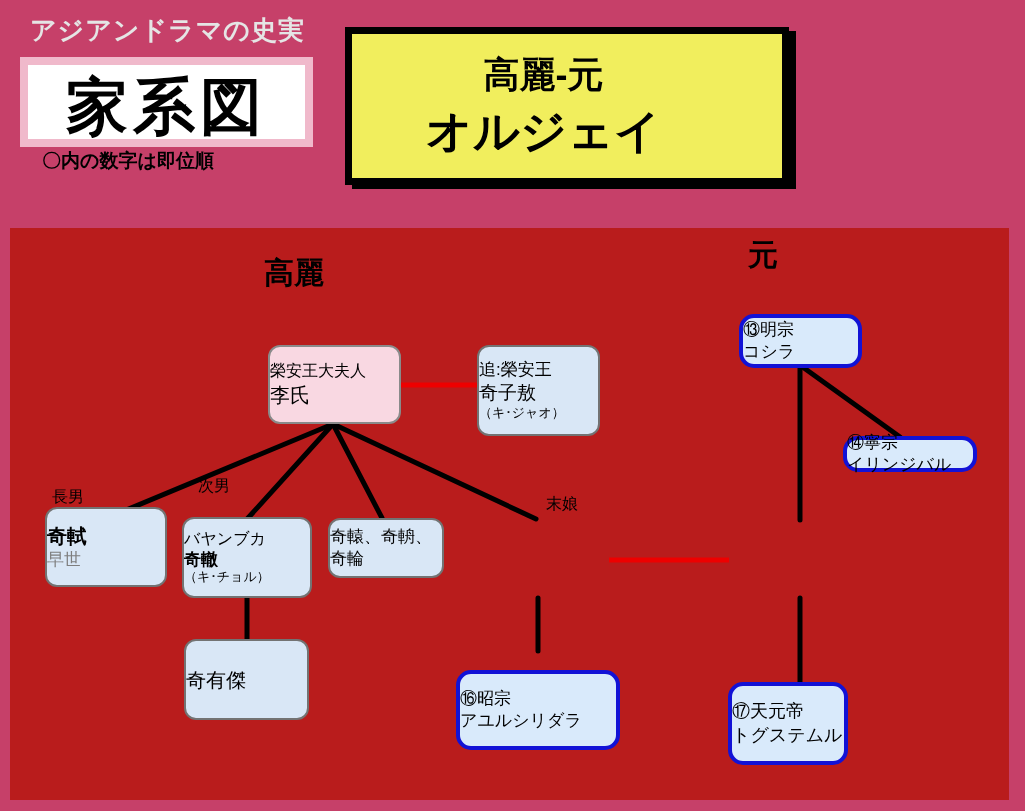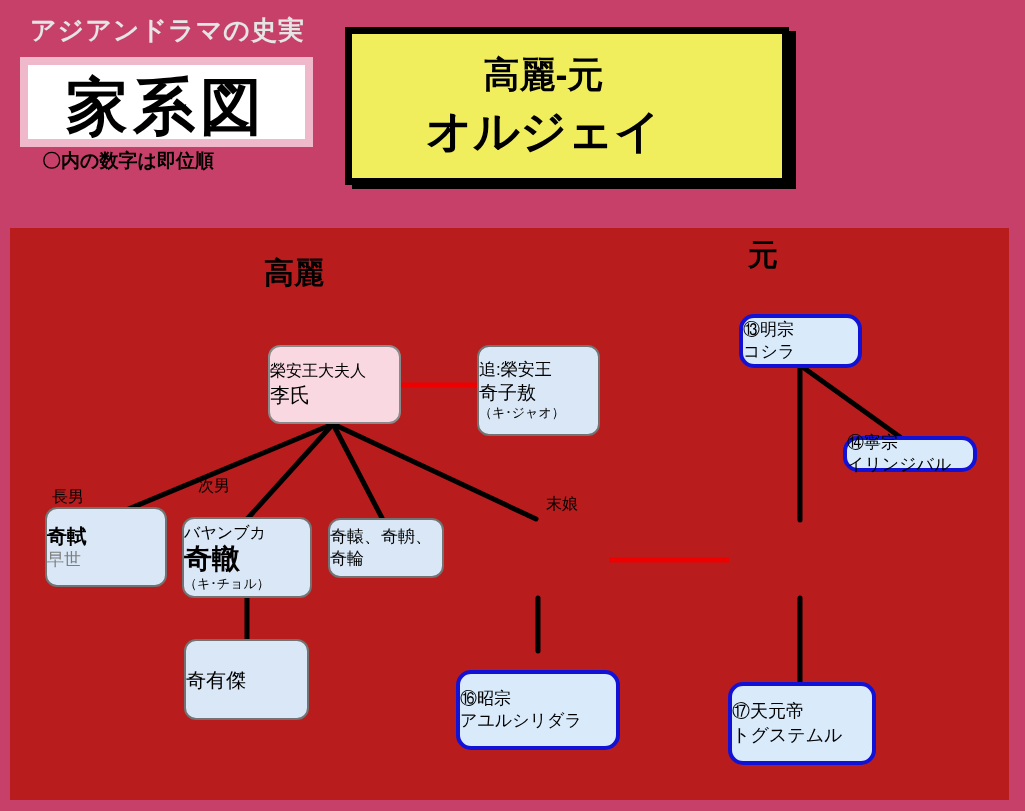--- a/index.html
+++ b/index.html
@@ -37,21 +37,21 @@
     position:absolute;box-sizing:border-box;border-radius:12px;
     display:flex;flex-direction:column;align-items:flex-start;justify-content:center;
     text-align:center;line-height:1.3;
   }
   .node.plain{background:var(--node-blue-fill,#D9E7F6);border:2px solid #737373}
   .node.pink{background:var(--node-pink-fill,#F9D8E2);border:2px solid #8A8A8A}
   .node.emperor{background:#D9EAFB;border:4px solid var(--emperor-border,#1212D6);border-radius:15px}
   .fs13{font-size:13px}.fs15{font-size:15px;line-height:1.25}.fs16{font-size:16px}
   .fs17{font-size:17px}.fs18{font-size:18px}.fs19{font-size:19px}.fs20{font-size:20px}
   .fs20b{font-size:20px;font-weight:700}.fs23b{font-size:23px;font-weight:700;line-height:1.2}
-  .fs24b{font-size:28px;font-weight:700;line-height:1.15}
+  .fs24b{font-size:17px;font-weight:700;line-height:1.15}
   .gray{color:#7E7E7E}
 </style>
 </head>
 <body>
 
 <div class="screen">
 
   <div class="tagline">アジアンドラマの史実</div>
 
   <div class="title-box">
@@ -132,19 +132,19 @@
 
     <div class="node plain" style="left:174px;top:411px;width:125px;height:81px">
       <span class="fs20">奇有傑</span>
     </div>
 
     <div class="node emperor" style="left:446px;top:442px;width:164px;height:80px">
       <span class="fs17">⑯昭宗</span>
       <span class="fs17">アユルシリダラ</span>
     </div>
 
-    <div class="node emperor" style="left:718px;top:454px;width:148px;height:83px">
+    <div class="node emperor" style="left:718px;top:454px;width:120px;height:83px">
       <span class="fs18">⑰天元帝</span>
       <span class="fs18">トグステムル</span>
     </div>
 
   </div>
 </div>
 
 </body></html>

